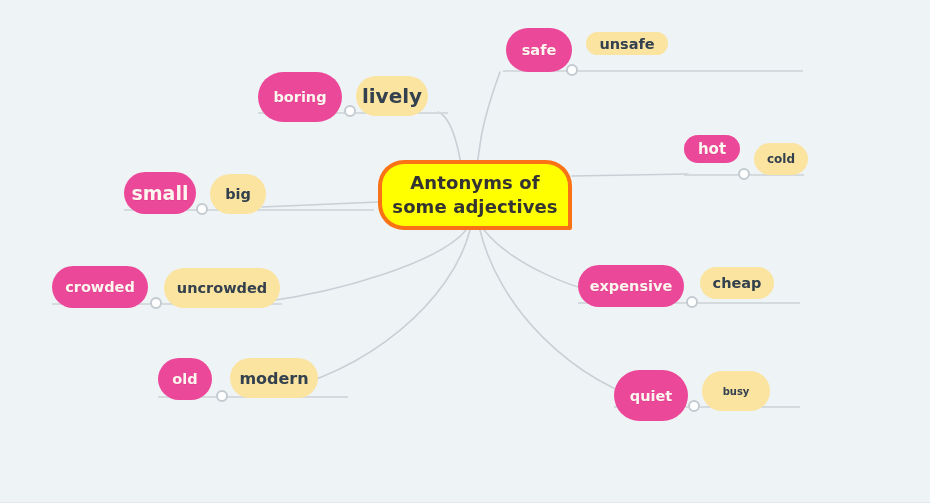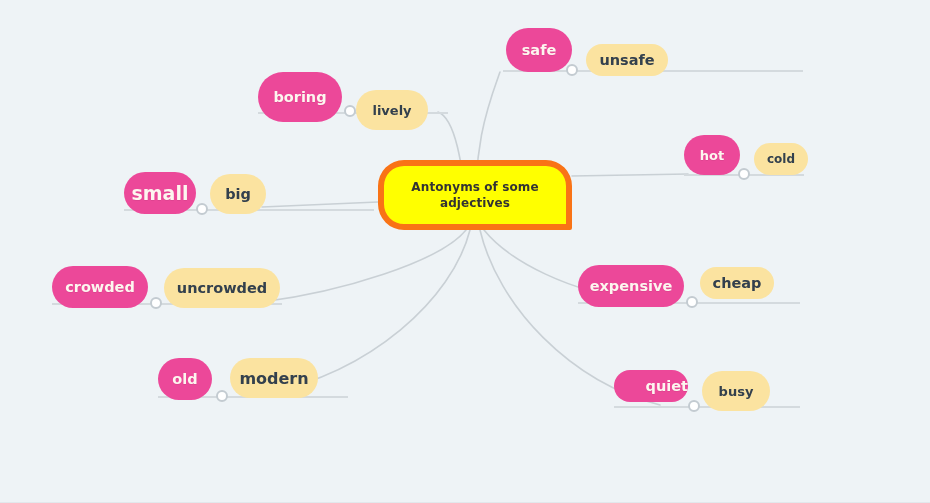--- a/index.html
+++ b/index.html
@@ -27,33 +27,33 @@
     left: 0; top: 0;
     width: 930px;
     height: 503px;
     pointer-events: none;
   }
 
   
   .central-node {
     position: absolute;
     background: #ffff00;
-    border: 6px solid #f97316;
+    border: 4px solid #f97316;
     border-top-left-radius: 26px;
     border-bottom-left-radius: 26px;
     border-top-right-radius: 26px;
     border-bottom-right-radius: 2px;
     box-sizing: border-box;
     display: flex;
     align-items: center;
     justify-content: center;
     text-align: center;
     color: #333333;
     font-weight: bold;
-    font-size: 12px;
+    font-size: 18px;
     line-height: 1.35;
     letter-spacing: 0.1px;
     z-index: 6;
   }
 
   
   .branch {
     position: absolute;
     z-index: 4;
   }
@@ -140,39 +140,39 @@
   <div class="central-node" style="left:378px; top:160px; width:194px; height:70px;">
     <span>Antonyms of some adjectives</span>
   </div>
 
   <div class="branch">
     <div class="branch-underline" style="left:503px; top:70px; width:300px;"></div>
     <div class="pill primary" style="left:506px; top:28px; width:66px; height:44px; font-size:14.5px;">
       <span>safe</span>
     </div>
     <div class="branch-dot" style="left:566px; top:64px;"></div>
-    <div class="pill secondary" style="left:586px; top:32px; width:82px; height:32px; font-size:14.5px;margin-top:12px;">
+    <div class="pill secondary" style="left:586px; top:32px; width:82px; height:23px; font-size:14.5px;">
       <span>unsafe</span>
     </div>
   </div>
 
   <div class="branch">
     <div class="branch-underline" style="left:258px; top:112px; width:190px;"></div>
     <div class="pill primary" style="left:258px; top:72px; width:84px; height:50px; font-size:14.5px;">
       <span>boring</span>
     </div>
     <div class="branch-dot" style="left:344px; top:105px;"></div>
-    <div class="pill secondary" style="left:356px; top:90px; width:72px; height:40px; font-size:13px;">
+    <div class="pill secondary" style="left:356px; top:76px; width:72px; height:40px; font-size:20px;">
       <span>lively</span>
     </div>
   </div>
 
   <div class="branch">
     <div class="branch-underline" style="left:684px; top:174px; width:120px;"></div>
-    <div class="pill primary" style="left:684px; top:135px; width:56px; height:40px; font-size:13px;text-align:right;">
+    <div class="pill primary" style="left:684px; top:135px; width:56px; height:28px; font-size:15px;text-align:right;">
       <span>hot</span>
     </div>
     <div class="branch-dot" style="left:738px; top:168px;"></div>
     <div class="pill secondary" style="left:754px; top:143px; width:54px; height:32px; font-size:12px;">
       <span>cold</span>
     </div>
   </div>
 
   <div class="branch">
     <div class="branch-underline" style="left:124px; top:209px; width:250px;"></div>
@@ -213,24 +213,24 @@
       <span>old</span>
     </div>
     <div class="branch-dot" style="left:216px; top:390px;"></div>
     <div class="pill secondary" style="left:230px; top:358px; width:88px; height:40px; font-size:16px;">
       <span>modern</span>
     </div>
   </div>
 
   <div class="branch">
     <div class="branch-underline" style="left:614px; top:406px; width:186px;"></div>
-    <div class="pill primary" style="left:614px; top:370px; width:74px; height:32px; font-size:14.5px;justify-content:flex-end;">
+    <div class="pill primary" style="left:614px; top:370px; width:74px; height:51px; font-size:14.5px;">
       <span>quiet</span>
     </div>
     <div class="branch-dot" style="left:688px; top:400px;"></div>
-    <div class="pill secondary" style="left:702px; top:371px; width:68px; height:40px; font-size:13px;justify-content:center;">
+    <div class="pill secondary" style="left:702px; top:371px; width:68px; height:40px; font-size:10px;justify-content:center;">
       <span>busy</span>
     </div>
   </div>
 
   <div class="bottom-edge"></div>
 
 </div>
 
 </body></html>

